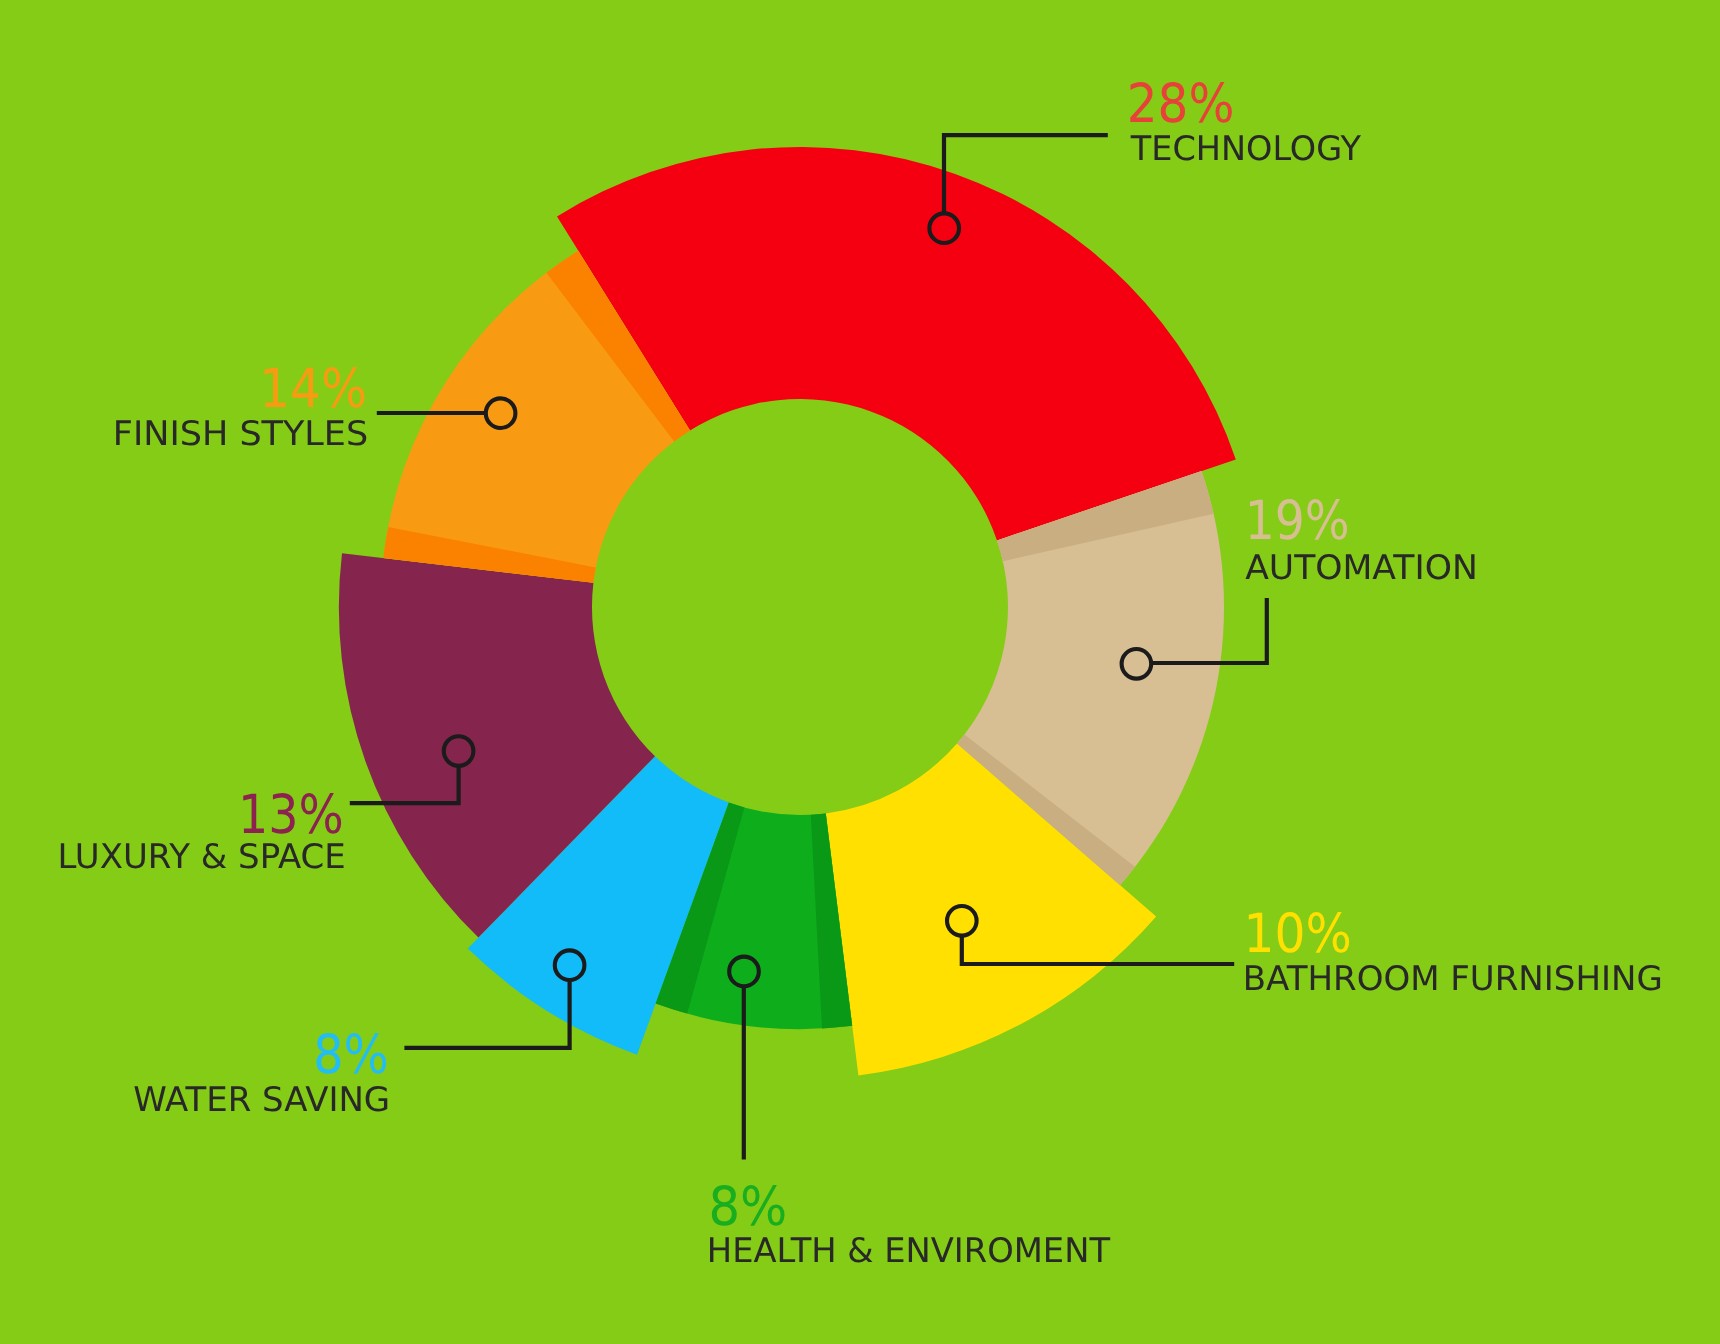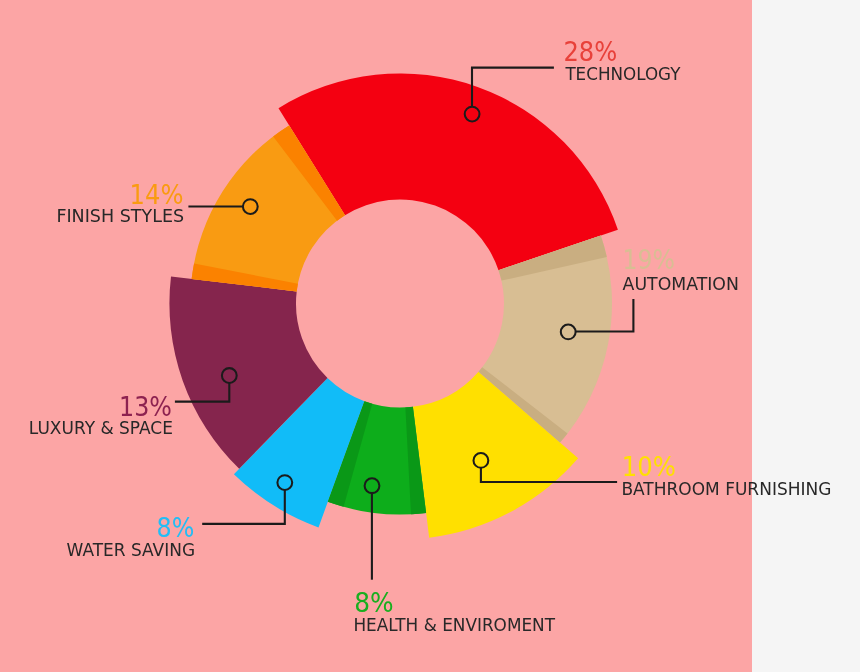--- a/index.html
+++ b/index.html
@@ -1,17 +1,17 @@
 <!DOCTYPE html>
 <html><head>
 <meta charset="utf-8">
 <style>
   html,body{margin:0;padding:0;}
   body{width:860px;height:672px;background:#f5f5f5;font-family:"DejaVu Sans",sans-serif;overflow:hidden;}
-  #stage{position:relative;width:752px;height:672px;background:#fca5a5;text-decoration:underline;}
+  #stage{position:relative;width:860px;height:672px;background:#84cc16;text-decoration:underline;}
   svg{display:block;}
   text{font-family:"DejaVu Sans",sans-serif;}
   .pct{font-size:26.9px;}
   .lbl{font-size:16.9px;fill:#282828;}
   .leader{stroke:#1b1b1b;stroke-width:2.1;fill:none;}
   .dot{stroke:#1b1b1b;stroke-width:2.05;fill:none;}
 </style>
 </head>
 <body>
 

